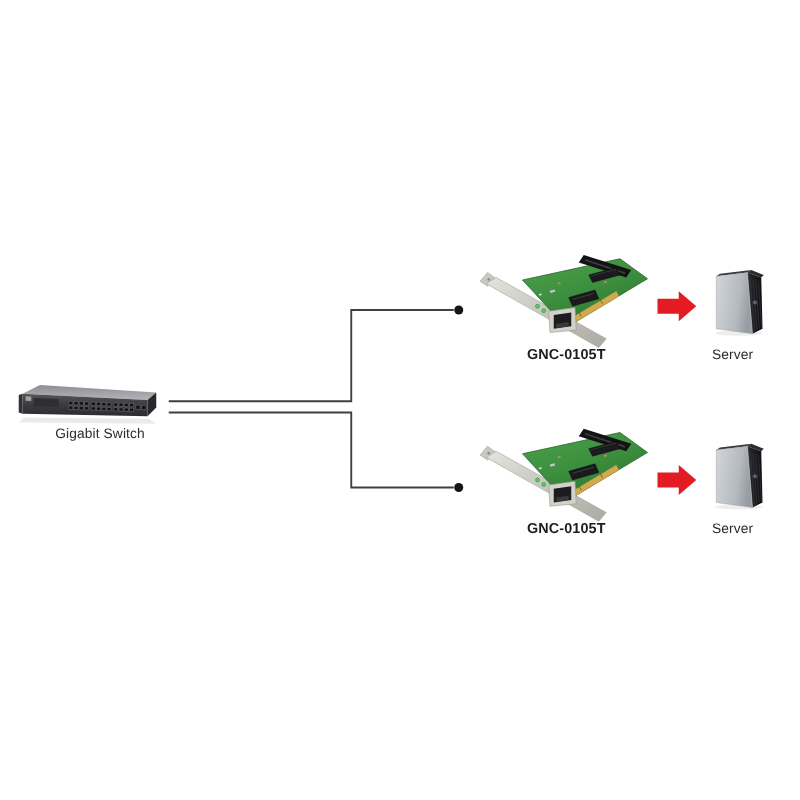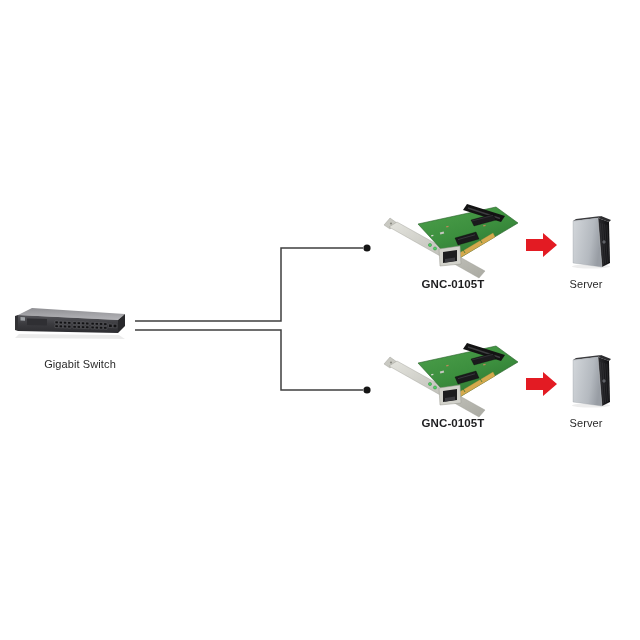--- a/index.html
+++ b/index.html
@@ -72,21 +72,21 @@
           <rect x="88.6" y="15.6" width="3.3" height="2.7"></rect>
         <rect x="76" y="19.4" width="3.3" height="2.7"></rect>
           <rect x="80.2" y="19.4" width="3.3" height="2.7"></rect>
         <rect x="84.4" y="19.4" width="3.3" height="2.7"></rect>
           <rect x="88.6" y="19.4" width="3.3" height="2.7"></rect>
         <rect x="93.6" y="16.8" width="3.6" height="3.4"></rect>
           <rect x="98.2" y="16.8" width="3.6" height="3.4"></rect>
       </g>
     </g>
   </svg>
-  <div class="label" style="left:10px;top:358px;width:140px;">Gigabit Switch</div>
+  <div class="label" style="left:10px;top:341px;width:140px;">Gigabit Switch</div>
 </div>
 
 <div class="row" style="top:0;">
   <svg class="abs" style="left:383px;top:196px;" width="140" height="92" viewBox="0 0 140 92">
     <defs>
       <linearGradient id="brk" x1="0" y1="0" x2="1" y2="1">
         <stop offset="0" stop-color="#e4e4de"></stop>
           <stop offset="0.5" stop-color="#c6c6bf"></stop>
           <stop offset="1" stop-color="#aaaaa2"></stop>
       </linearGradient>

